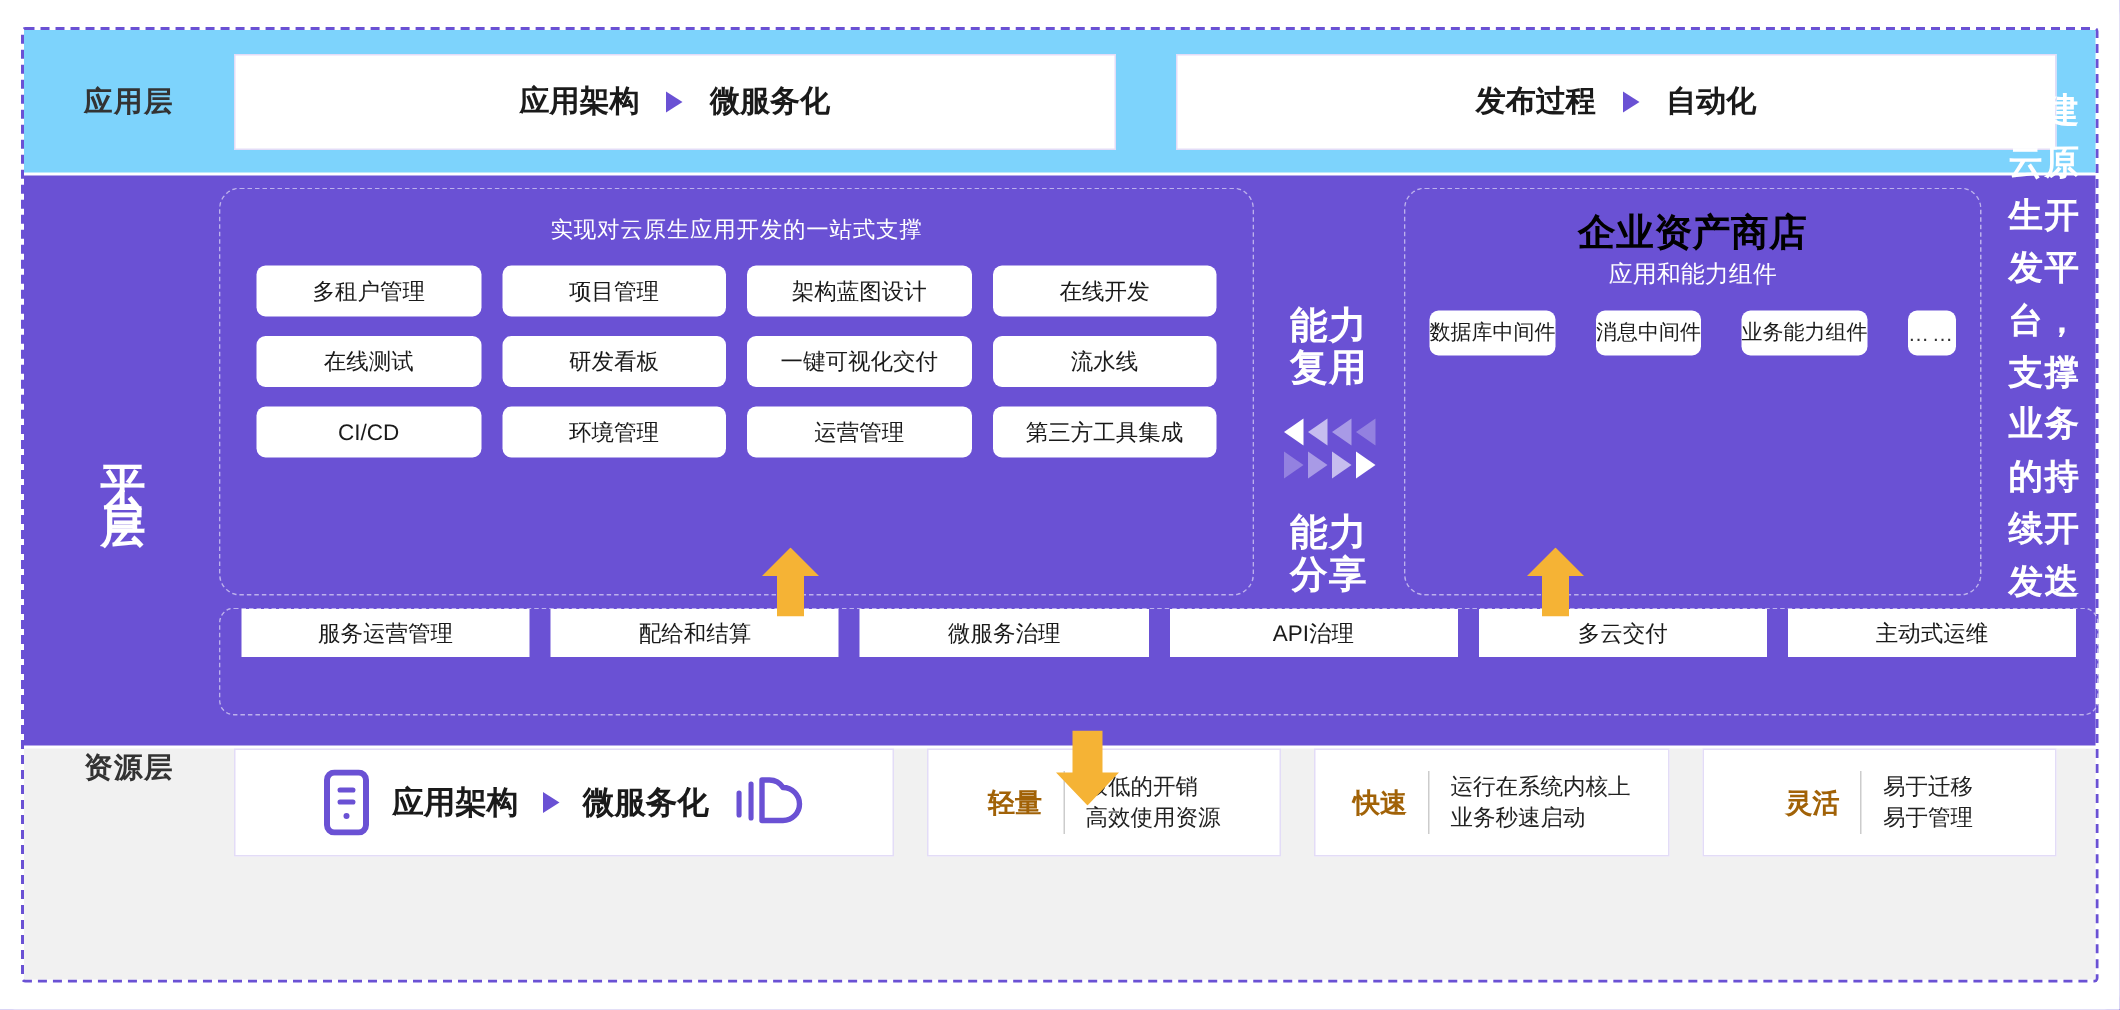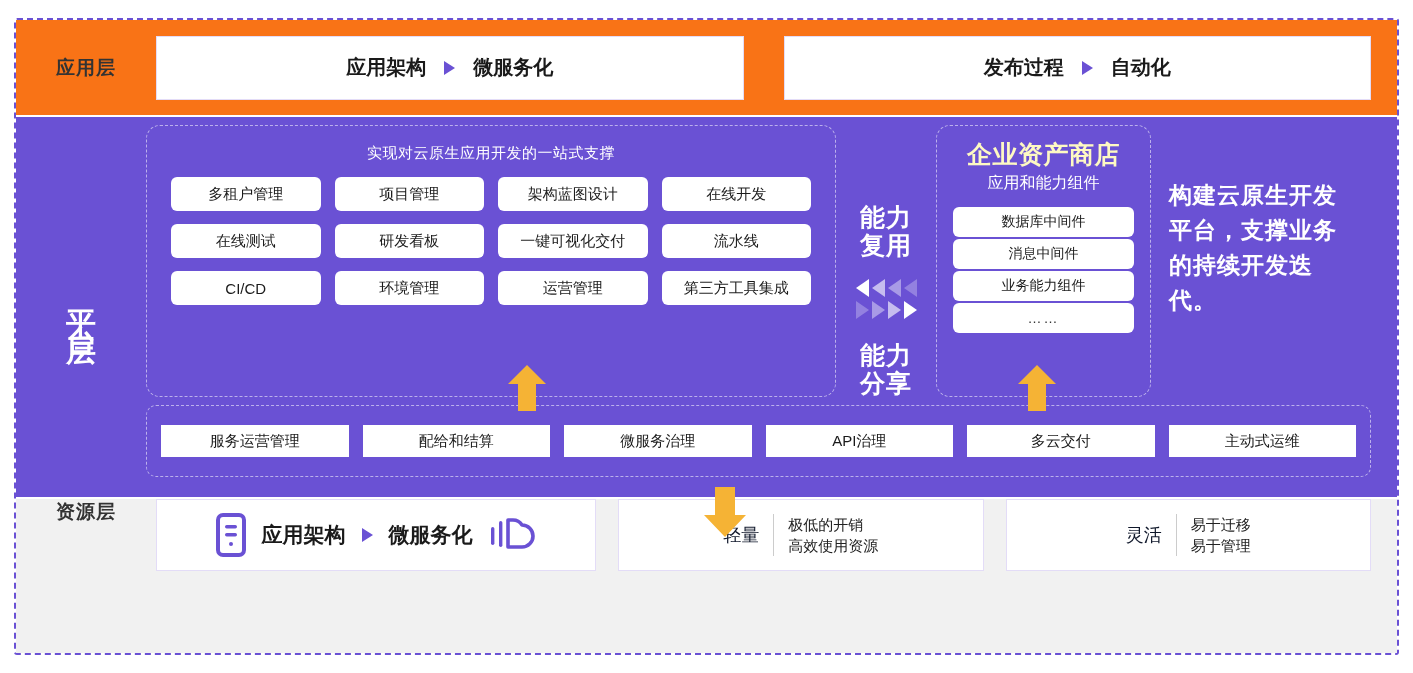--- a/index.html
+++ b/index.html
@@ -23,21 +23,21 @@
     width: 1385px; height: 637px;
     border: 2px dashed #6a51d4;
     border-radius: 3px;
   }
 
   
   .app-layer {
     position: absolute;
     left: 16px; top: 20px;
     width: 1381px; height: 95px;
-    background: #f97316;
+    background: #7dd3fc;
     display: flex;
     align-items: center;
   }
   .layer-tag {
     width: 140px;
     flex: 0 0 140px;
     text-align: center;
     font-size: 19px;
     font-weight: bold;
     color: #333333;
@@ -187,34 +187,34 @@
   .asset-panel {
     flex: 0 0 215px;
     border: 1px dashed rgba(255,255,255,0.55);
     border-radius: 14px;
     padding: 12px 16px 14px 16px;
   }
   .asset-title {
     text-align: center;
     font-size: 25px;
     font-weight: bold;
-    color: #fef9c3;
+    color: #000000;
     letter-spacing: 0.5px;
   }
   .asset-sub {
     text-align: center;
     font-size: 16px;
     color: #ffffff;
     margin-top: 2px;
   }
   .asset-list {
     margin-top: 13px;
     display: flex;
-    flex-direction: column;
-    gap: 2px;
+    flex-direction: row;
+    gap: 27px;
   }
   .asset-list .chip { height: 30px; font-size: 14px; }
   .dots { letter-spacing: 2px; font-size: 13px; color: #333; }
 
   
   .slogan {
     flex: 1;
     display: flex;
     align-items: center;
     justify-content: center;
@@ -232,21 +232,21 @@
 
   
   .gov-strip {
     position: absolute;
     left: 0; top: 288px;
     width: calc(100% - 26px);
     height: 72px;
     border: 1px dashed rgba(255,255,255,0.55);
     border-radius: 10px;
     display: flex;
-    align-items: center;
+    align-items: flex-start;
     justify-content: space-between;
     padding: 0 14px;
     gap: 14px;
   }
   .gov-chip {
     flex: 1;
     height: 32px;
     background: #ffffff;
     display: flex;
     align-items: center;
@@ -297,22 +297,22 @@
     height: 72px;
     background: #ffffff;
     border: 1px solid #e3dcf7;
     display: flex;
     align-items: center;
     justify-content: center;
     gap: 14px;
   }
   .feat-key {
     font-size: 18px;
-    font-weight: normal;
-    color: #0f172a;
+    font-weight: bold;
+    color: #a16207;
     white-space: nowrap;
   }
   .feat-div {
     width: 1px;
     height: 42px;
     background: #cccccc;
   }
   .feat-desc {
     font-size: 15px;
     color: #222222;
@@ -467,20 +467,28 @@
 
       <div class="feat">
         <span class="feat-key">轻量</span>
         <span class="feat-div"></span>
         <span class="feat-desc">
           <span>极低的开销</span><br>
           <span>高效使用资源</span>
         </span>
       </div>
 
+      <div class="feat">
+        <span class="feat-key">快速</span>
+        <span class="feat-div"></span>
+        <span class="feat-desc">
+          <span>运行在系统内核上</span><br>
+          <span>业务秒速启动</span>
+        </span>
+      </div>
 
       <div class="feat">
         <span class="feat-key">灵活</span>
         <span class="feat-div"></span>
         <span class="feat-desc">
           <span>易于迁移</span><br>
           <span>易于管理</span>
         </span>
       </div>
 

